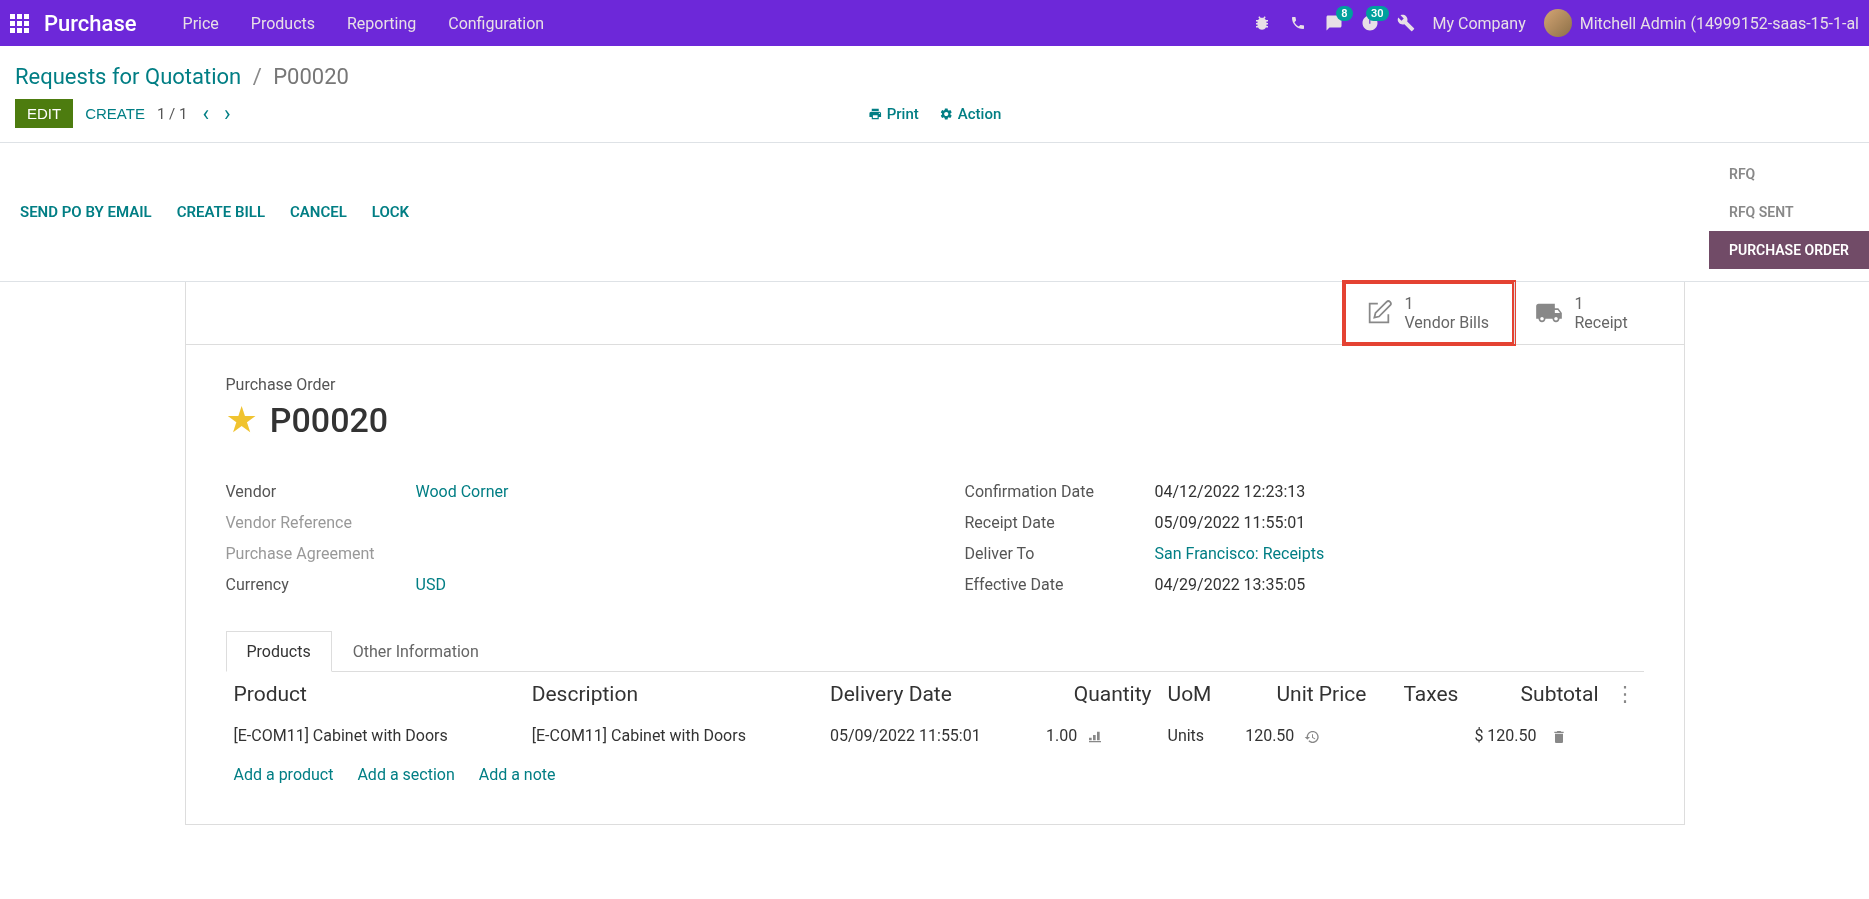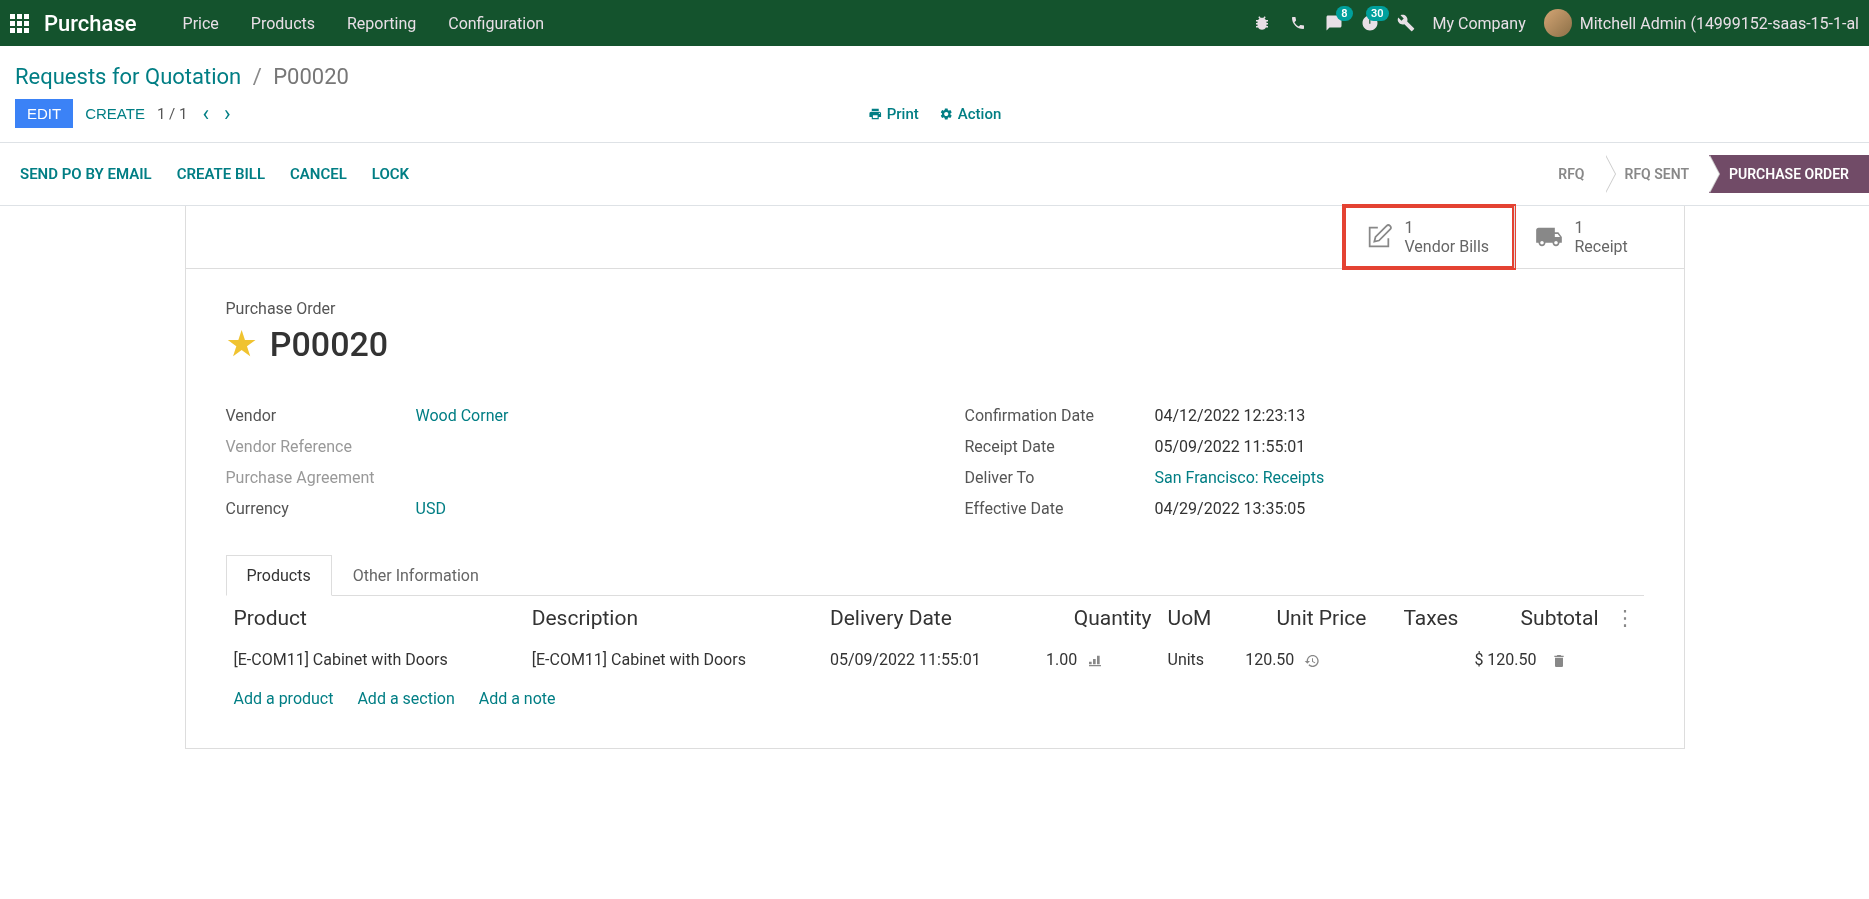--- a/index.html
+++ b/index.html
@@ -1,19 +1,19 @@
 <!DOCTYPE html>
 <html><head>
 <meta charset="utf-8">
 <style>
 * { margin: 0; padding: 0; box-sizing: border-box; }
 body { font-family: -apple-system, BlinkMacSystemFont, "Segoe UI", Roboto, Helvetica, Arial, sans-serif; font-size: 15px; color: #333; background: #fff; }
 
 
-.navbar { background: #14532d; color: #fff; height: 46px; display: flex; align-items: center; padding: 0 10px; }
+.navbar { background: #6d28d9; color: #fff; height: 46px; display: flex; align-items: center; padding: 0 10px; }
 .navbar-left { display: flex; align-items: center; }
 .apps-icon { display: grid; grid-template-columns: repeat(3, 5px); grid-template-rows: repeat(3, 5px); gap: 2px; margin-right: 15px; cursor: pointer; }
 .apps-icon span { background: #fff; width: 5px; height: 5px; }
 .app-name { font-size: 22px; font-weight: 500; margin-right: 30px; cursor: pointer; color:#fff; }
 .nav-menu { display: flex; }
 .nav-item { color: #E8DFE6; padding: 0 16px; font-size: 16px; cursor: pointer; }
 .navbar-right { margin-left: auto; display: flex; align-items: center; gap: 18px; }
 .navbar-right .ico { width: 18px; height:18px; color:#E8DFE6; cursor:pointer; position:relative; display:flex; align-items:center; justify-content:center; }
 .badge { position:absolute; top:-8px; right:-10px; background:#00A09D; color:#fff; border-radius:10px; font-size:11px; padding: 1px 5px; font-weight:600;}
 .company-name { color:#E8DFE6; font-size:16px; cursor:pointer; }
@@ -24,33 +24,33 @@
 
 .breadcrumb-row { padding: 18px 15px 0 15px; display:flex; align-items:center; }
 .breadcrumb { font-size: 22px; }
 .breadcrumb a { color: #017E84; text-decoration:none; cursor:pointer; }
 .breadcrumb .sep { color:#888; margin:0 6px; }
 .breadcrumb .current { color:#777; }
 
 
 .control-panel { display:flex; align-items:center; padding: 10px 15px 14px 15px; border-bottom:1px solid #dee2e6; }
 .btn { padding: 6px 12px; font-size: 15px; cursor:pointer; border:none; background:none; }
-.btn-primary { background:#3b82f6; color:#fff; font-weight:500; }
+.btn-primary { background:#4d7c0f; color:#fff; font-weight:500; }
 .btn-secondary-text { color:#017E84; font-weight:500; }
 .cp-center { margin-left:auto; margin-right:auto; display:flex; gap:20px; position:absolute; left:50%; transform:translateX(-50%);}
 .cp-center .btn-tool { color:#017E84; font-weight:500; display:flex; align-items:center; gap:5px; cursor:pointer;}
 .cp-right { display:flex; align-items:center; gap:15px; }
 .pager { color:#555; font-size:15px;}
 .pager-arrows { display:flex; gap:15px; }
 .pager-arrow { color:#017E84; font-size:22px; cursor:pointer; }
 
 
 .statusbar { display:flex; align-items:center; padding: 12px 0 12px 20px; border-bottom:1px solid #dee2e6; }
 .statusbar .btn-status { color:#017E84; font-weight:600; font-size:15px; margin-right:25px; cursor:pointer; }
-.status-steps { margin-left:auto; display:flex; }
+.status-steps { margin-left:auto; display:flex;flex-direction:column; }
 .step { height:38px; display:flex; align-items:center; padding:0 20px; color:#888; font-weight:600; font-size:14px; position:relative; cursor:pointer; }
 .step::after { content:''; position:absolute; right:-10px; top:0; width:0; height:0; border-top:19px solid transparent; border-bottom:19px solid transparent; border-left:10px solid #fff; z-index:2;}
 .step::before { content:''; position:absolute; right:-11px; top:0; width:0; height:0; border-top:19px solid transparent; border-bottom:19px solid transparent; border-left:10px solid #ccc; z-index:1;}
 .step:last-child::after,.step:last-child::before{display:none;}
 .step.active { background:#714B67; color:#fff; }
 
 
 .sheet-wrap { padding: 0 50px; }
 .sheet { background:#fff; border:1px solid #ddd; max-width:1500px; margin:0 auto; border-top:none;}
 .stat-buttons { display:flex; justify-content:flex-end; border-bottom:1px solid #ddd; }

